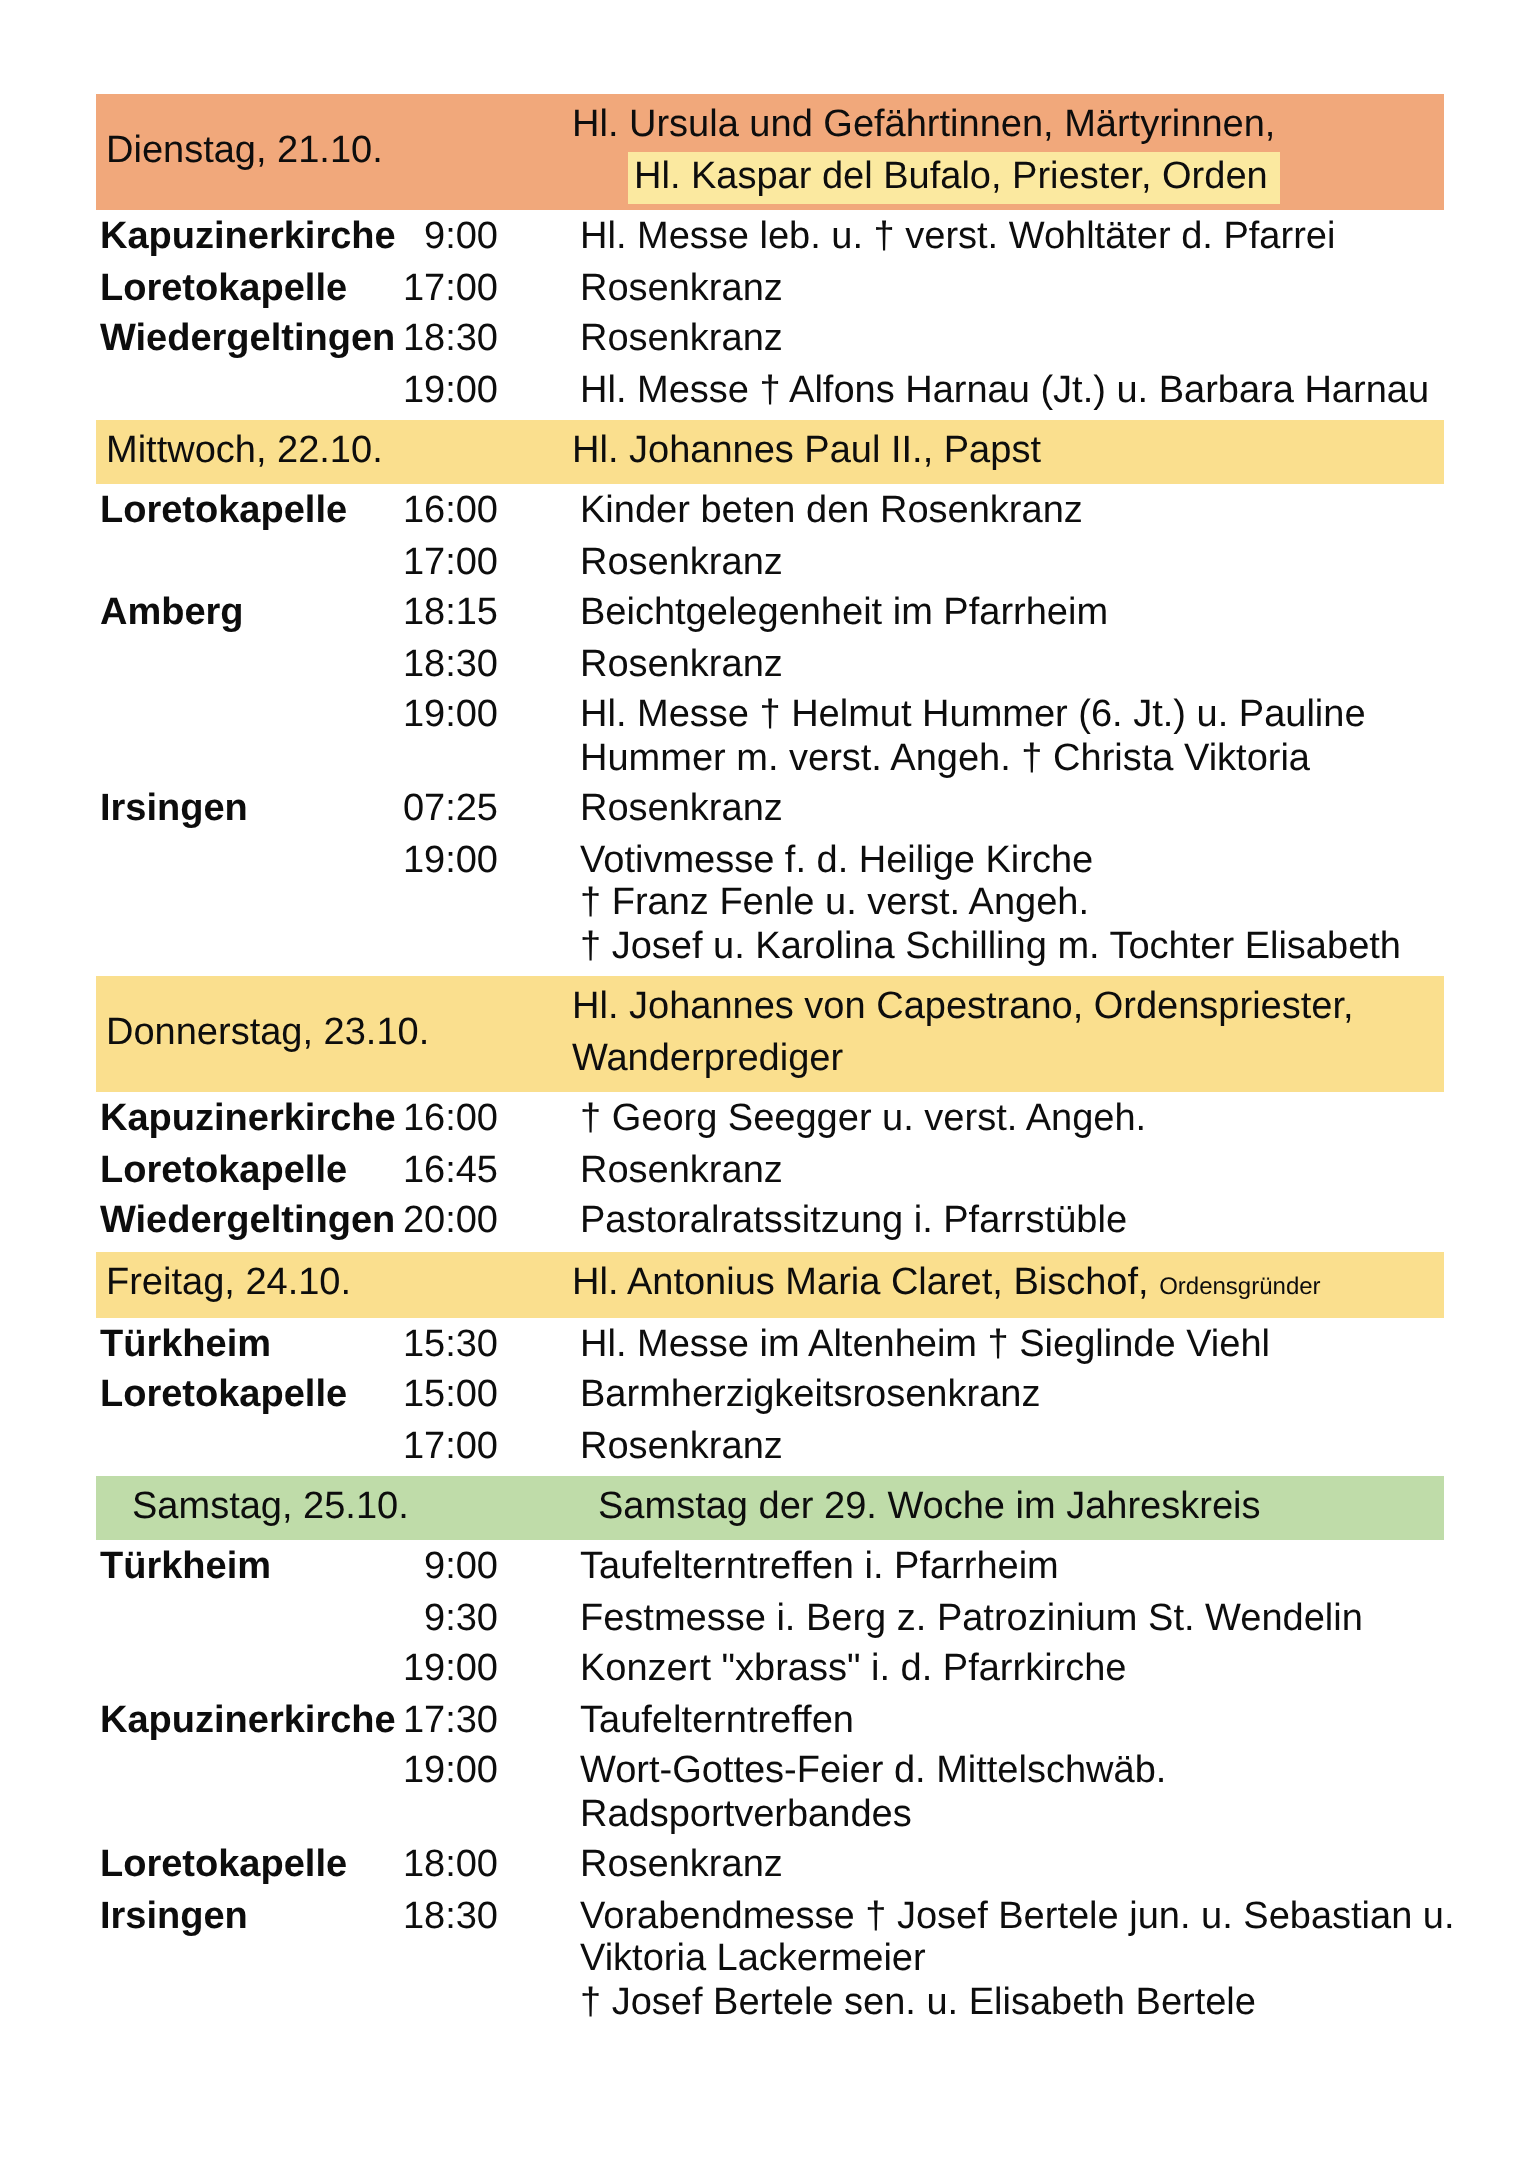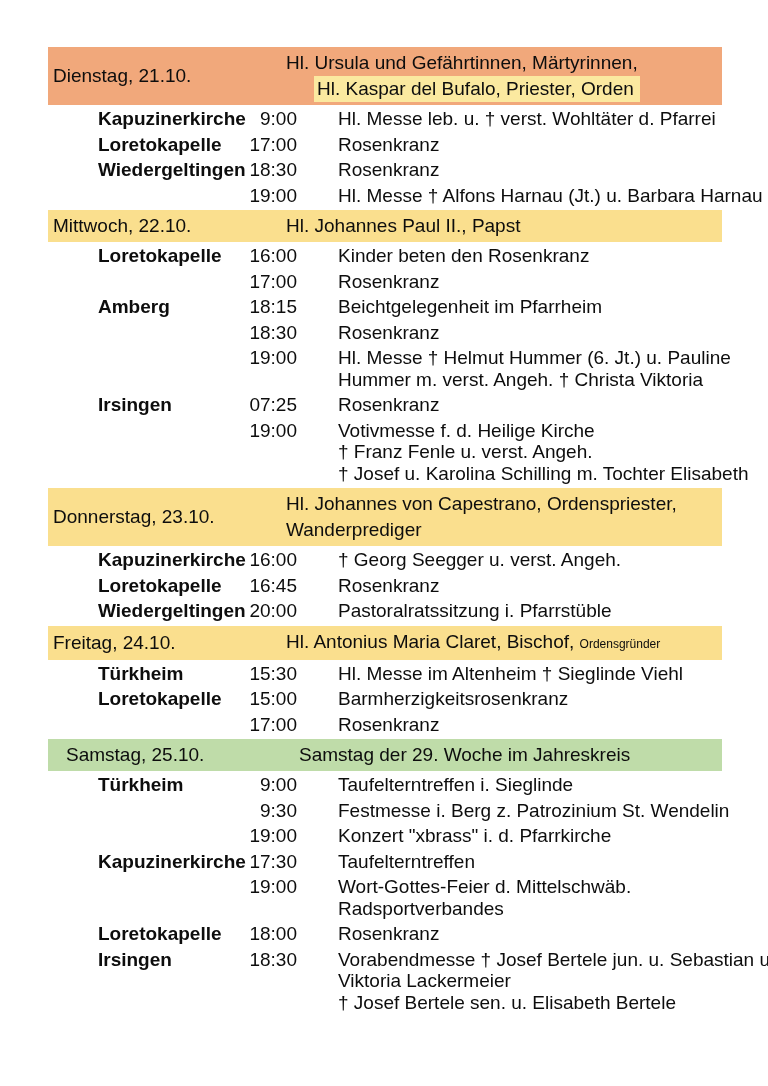--- a/index.html
+++ b/index.html
@@ -50,21 +50,20 @@
   }
   
   .rows {
     margin: 3px 0 0 0;
   }
   .row {
     display: flex;
     align-items: flex-start;
     line-height: 21.5px;
     margin-bottom: 4px;
-    margin-left: 48px;
   }
   .row .loc {
     flex: none;
     width: 151px;
     padding-left: 2px;
     box-sizing: border-box;
     font-weight: bold;
     white-space: nowrap;
   }
   .row .time {
@@ -253,21 +252,21 @@
         <div class="day-label">Samstag, 25.10.</div>
         <div class="titles">
           <div class="title-line"><span class="seg">Samstag der 29. Woche im Jahreskreis</span></div>
         </div>
       </div>
       <div class="rows">
         <div class="row">
           <div class="loc">Türkheim</div>
           <div class="time">9:00</div>
           <div class="desc">
-            <div class="desc-line">Taufelterntreffen i. Sieglinde</div>
+            <div class="desc-line">Taufelterntreffen i. Pfarrheim</div>
           </div>
         </div>
         <div class="row">
           <div class="loc"></div>
           <div class="time">9:30</div>
           <div class="desc">
             <div class="desc-line">Festmesse i. Berg z. Patrozinium St. Wendelin</div>
           </div>
         </div>
         <div class="row">

